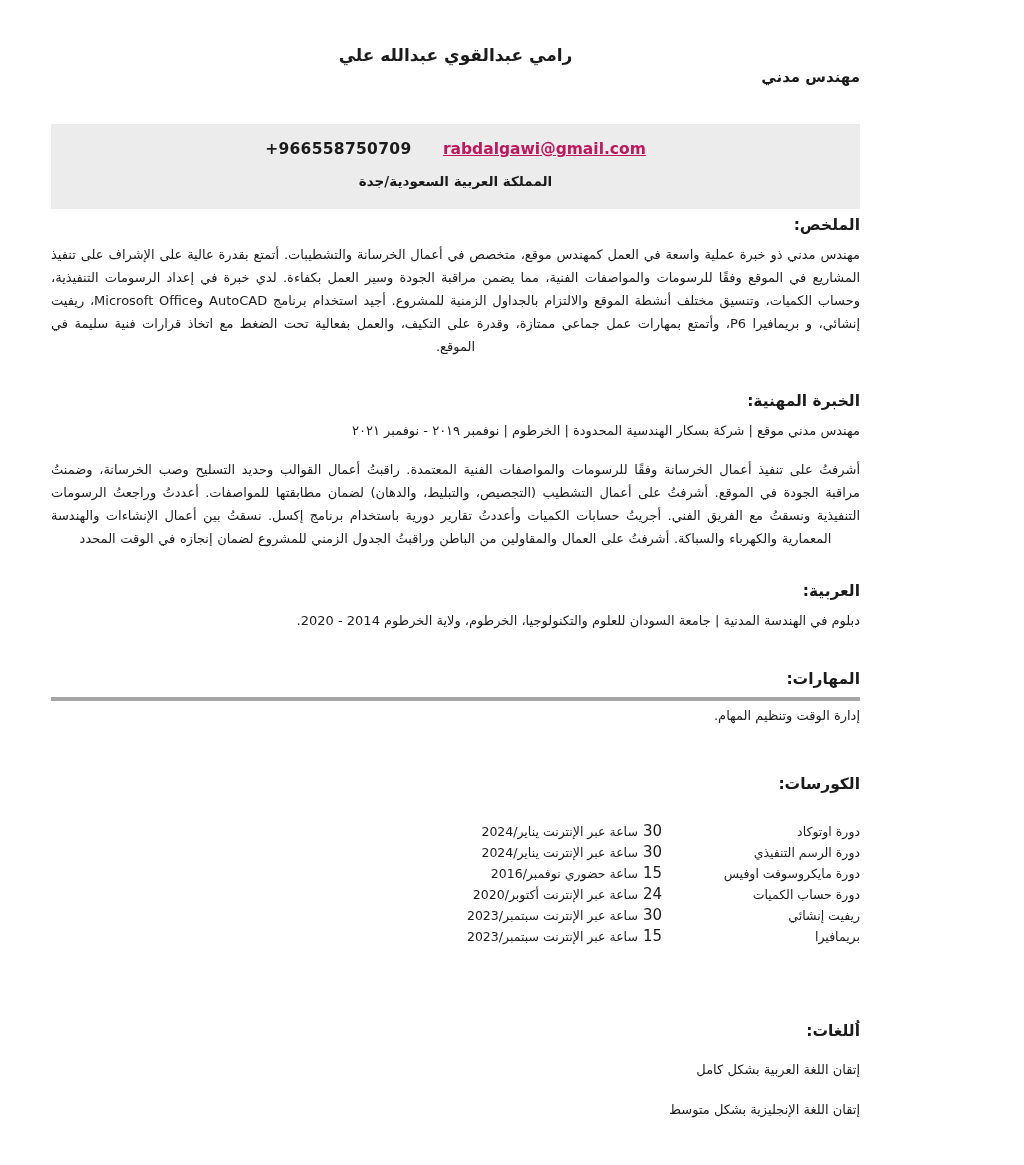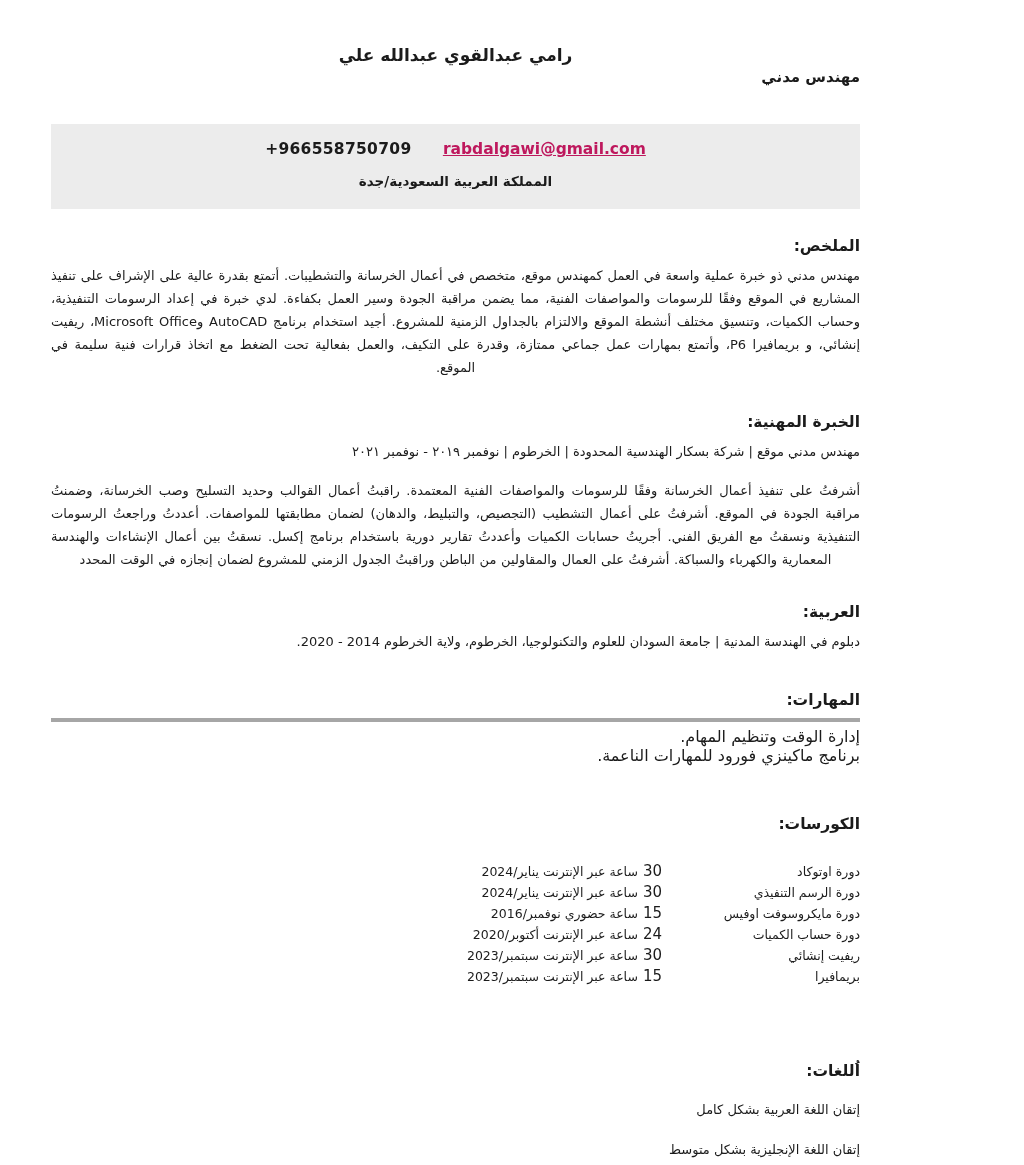--- a/index.html
+++ b/index.html
@@ -22,31 +22,31 @@
   .contact-location{text-align:center;font-weight:bold;font-size:13.5px;line-height:17px;margin-top:14px;}
 
   .section-heading{font-size:15.5px;font-weight:bold;line-height:21px;text-align:right;}
   .para{
     font-size:13px;line-height:23px;
     text-align:justify;text-align-last:center;
     word-spacing:0.5px;
   }
   .line-right{font-size:13px;line-height:23px;text-align:right;}
 
-  .mt-summary-head{margin-top:27px;}
+  .mt-summary-head{margin-top:6px;}
   .mt-summary-para{margin-top:7px;}
   .mt-exp-head{margin-top:33px;}
   .mt-exp-title{margin-top:7px;}
   .mt-exp-para{margin-top:16px;}
   .mt-edu-head{margin-top:31px;}
   .mt-edu-line{margin-top:7px;}
   .mt-skl-head{margin-top:37px;}
   .skills-divider{height:4px;background:#a6a6a6;margin-top:7px;width:100%;}
   .skills-list{margin-top:5px;}
-  .skill-item{font-size:16px;line-height:19px;text-align:right;}
+  .skill-item{font-size:13px;line-height:19px;text-align:right;}
   .mt-crs-head{margin-top:49px;}
   .courses-table{margin-top:26px;}
   .course-row{display:flex;direction:rtl;line-height:21px;font-size:12.5px;}
   .course-name{width:190px;text-align:right;}
   .course-details{width:370px;text-align:right;padding-right:8px;}
   .course-hours{font-size:15px;margin-left:5px;}
   .mt-lng-head{margin-top:74px;}
   .lang-item-1{font-size:13px;line-height:19px;text-align:right;margin-top:18px;}
   .lang-item-2{font-size:13px;line-height:19px;text-align:right;margin-top:21px;}
 </style>
@@ -73,21 +73,20 @@
   <div class="line-right mt-exp-title">مهندس مدني موقع | شركة بسكار الهندسية المحدودة | الخرطوم | نوفمبر ٢٠١٩ - نوفمبر ٢٠٢١</div>
   <div class="para mt-exp-para">أشرفتُ على تنفيذ أعمال الخرسانة وفقًا للرسومات والمواصفات الفنية المعتمدة. راقبتُ أعمال القوالب وحديد التسليح وصب الخرسانة، وضمنتُ مراقبة الجودة في الموقع. أشرفتُ على أعمال التشطيب (التجصيص، والتبليط، والدهان) لضمان مطابقتها للمواصفات. أعددتُ وراجعتُ الرسومات التنفيذية ونسقتُ مع الفريق الفني. أجريتُ حسابات الكميات وأعددتُ تقارير دورية باستخدام برنامج إكسل. نسقتُ بين أعمال الإنشاءات والهندسة المعمارية والكهرباء والسباكة. أشرفتُ على العمال والمقاولين من الباطن وراقبتُ الجدول الزمني للمشروع لضمان إنجازه في الوقت المحدد</div>
 
   <div class="section-heading mt-edu-head">العربية:</div>
   <div class="line-right mt-edu-line">دبلوم في الهندسة المدنية | جامعة السودان للعلوم والتكنولوجيا، الخرطوم، ولاية الخرطوم 2014 - 2020.</div>
 
   <div class="section-heading mt-skl-head">المهارات:</div>
   <div class="skills-divider"></div>
   <div class="skills-list">
     <div class="skill-item">إدارة الوقت وتنظيم المهام.</div>
-    <div class="skill-item">برنامج ماكينزي فورود للمهارات الناعمة.</div>
   </div>
 
   <div class="section-heading mt-crs-head">الكورسات:</div>
   <div class="courses-table">
     <div class="course-row">
       <span class="course-name">دورة اوتوكاد</span>
       <span class="course-details"><span class="course-hours">30</span><span>ساعة عبر الإنترنت يناير/2024</span></span>
     </div>
     <div class="course-row">
       <span class="course-name">دورة الرسم التنفيذي</span>

